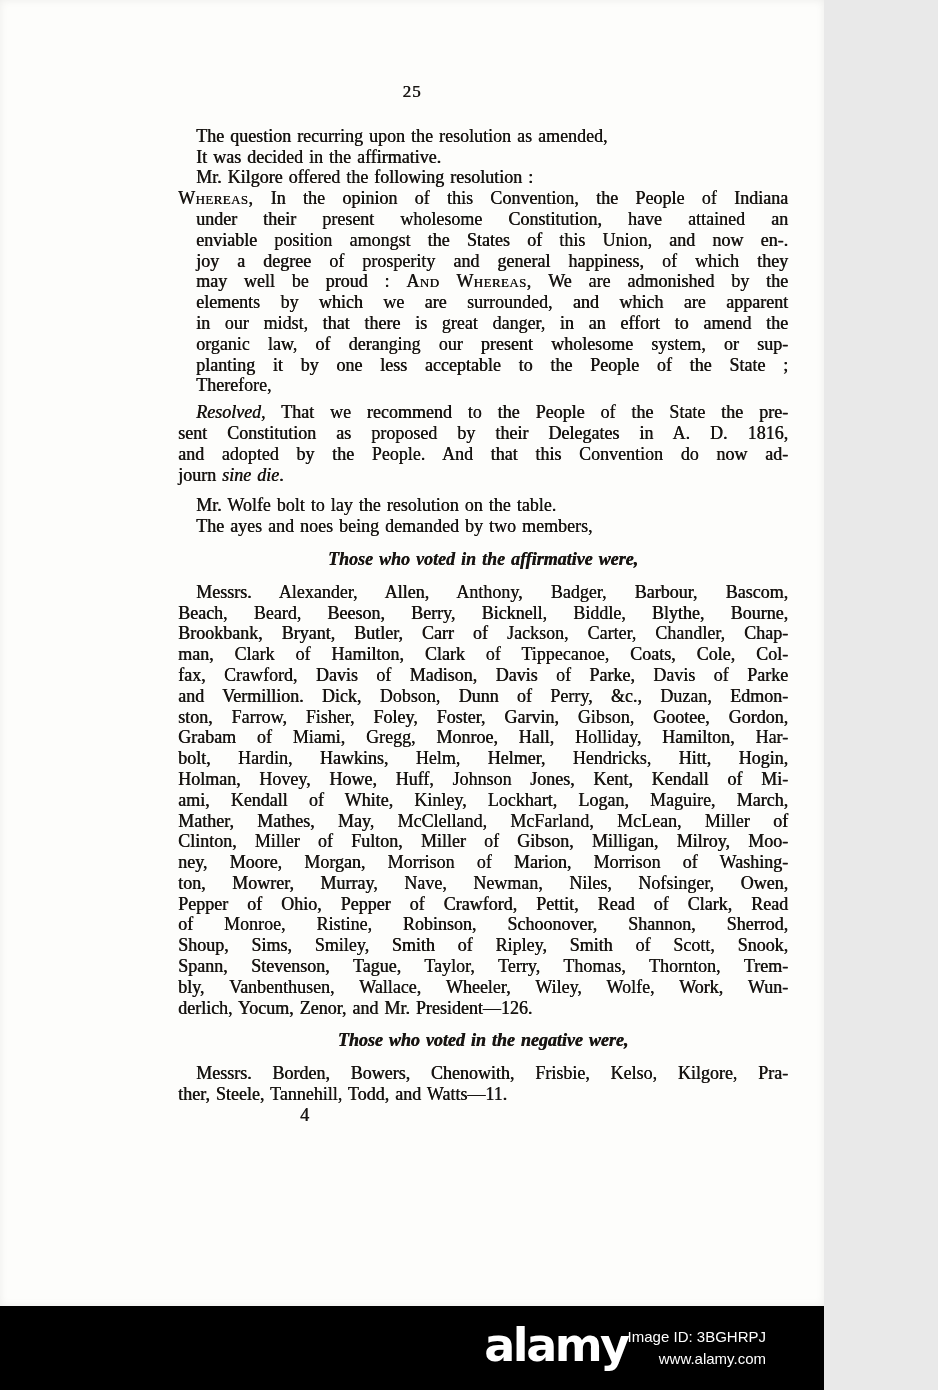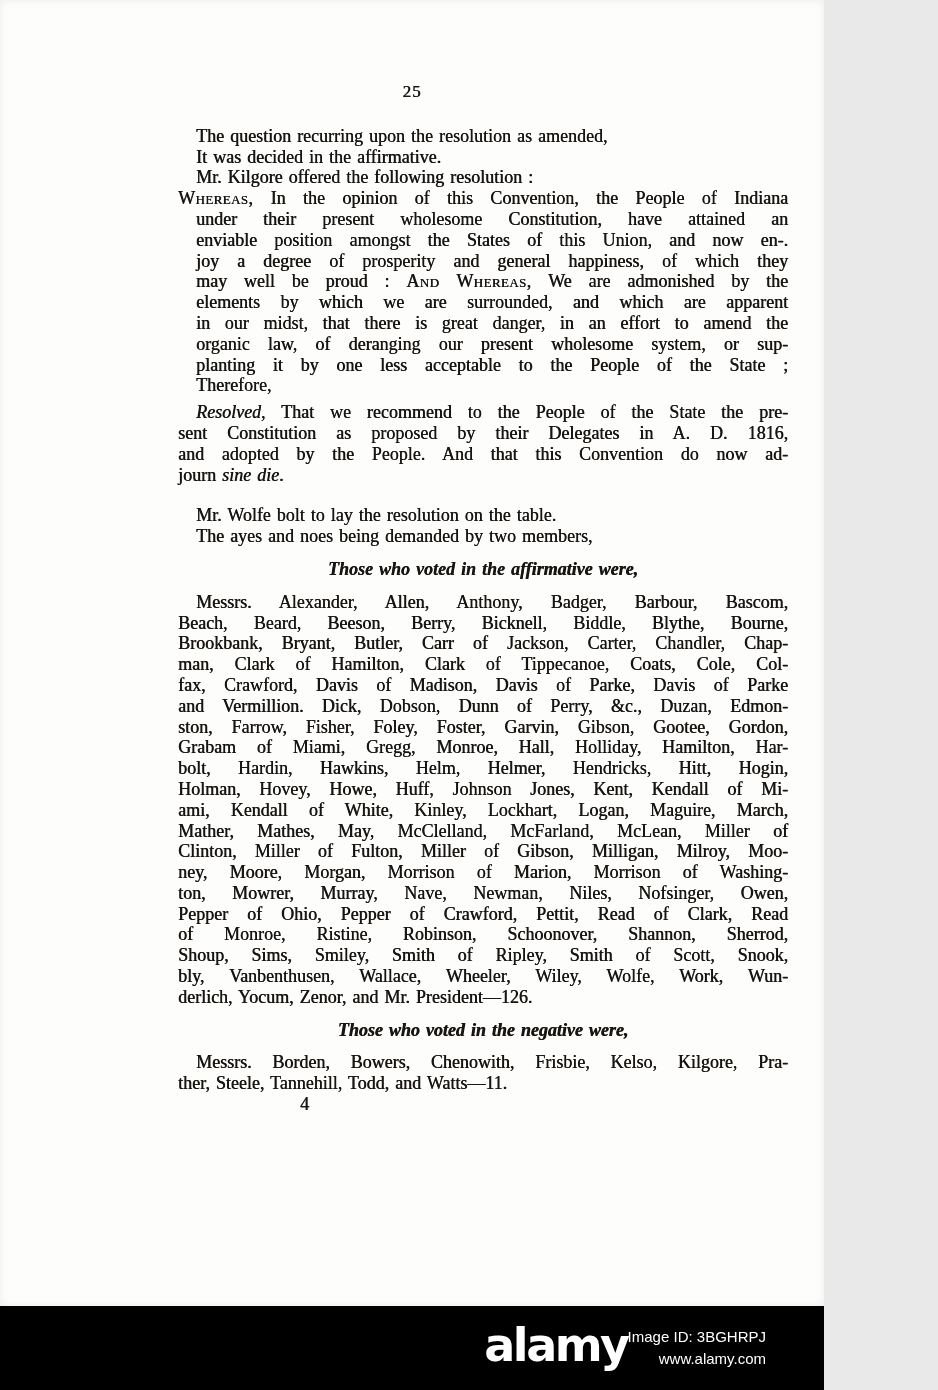--- a/index.html
+++ b/index.html
@@ -24,21 +24,21 @@
   .col { width: 610px; margin-left: 178px; margin-top: 23px; }
   .line { min-height: 20.8px; }
   .j { text-align: justify; text-align-last: justify; }
   .ind { margin-left: 18px; }      
   .ind1 { text-indent: 18px; }     
   .first-ind > .line:first-child { text-indent: 18px; }
   .sc { font-variant: small-caps; letter-spacing: 0.4px; }
   em { font-style: italic; }
   .para-intro { }
   .para-whereas { margin-bottom: 6px; }
-  .para-resolved { margin-bottom: 20px; }
+  .para-resolved { margin-bottom: 10px; }
   .sec-heading {
     text-align: center; font-style: italic; font-weight: bold;
     margin: 12px 0;
   }
   .sig { margin-left: 122px; }
   .alamy-bar {
     height: 84px; background: #000000;
     display: flex; align-items: center; justify-content: flex-end;
     padding: 0 58px;
   }
@@ -116,20 +116,21 @@
             <div class="line j">bolt, Hardin, Hawkins, Helm, Helmer, Hendricks, Hitt, Hogin,</div>
             <div class="line j">Holman, Hovey, Howe, Huff, Johnson Jones, Kent, Kendall of Mi-</div>
             <div class="line j">ami, Kendall of White, Kinley, Lockhart, Logan, Maguire, March,</div>
             <div class="line j">Mather, Mathes, May, McClelland, McFarland, McLean, Miller of</div>
             <div class="line j">Clinton, Miller of Fulton, Miller of Gibson, Milligan, Milroy, Moo-</div>
             <div class="line j">ney, Moore, Morgan, Morrison of Marion, Morrison of Washing-</div>
             <div class="line j">ton, Mowrer, Murray, Nave, Newman, Niles, Nofsinger, Owen,</div>
             <div class="line j">Pepper of Ohio, Pepper of Crawford, Pettit, Read of Clark, Read</div>
             <div class="line j">of Monroe, Ristine, Robinson, Schoonover, Shannon, Sherrod,</div>
             <div class="line j">Shoup, Sims, Smiley, Smith of Ripley, Smith of Scott, Snook,</div>
+            <div class="line j">Spann, Stevenson, Tague, Taylor, Terry, Thomas, Thornton, Trem-</div>
             <div class="line j">bly, Vanbenthusen, Wallace, Wheeler, Wiley, Wolfe, Work, Wun-</div>
           </div>
         <div class="line">derlich, Yocum, Zenor, and Mr. President—126.</div>
       </div>
 
       <div class="sec-heading">Those who voted in the negative were,</div>
 
       <div>
         <div class="first-ind">
             <div class="line j">Messrs. Borden, Bowers, Chenowith, Frisbie, Kelso, Kilgore, Pra-</div>

